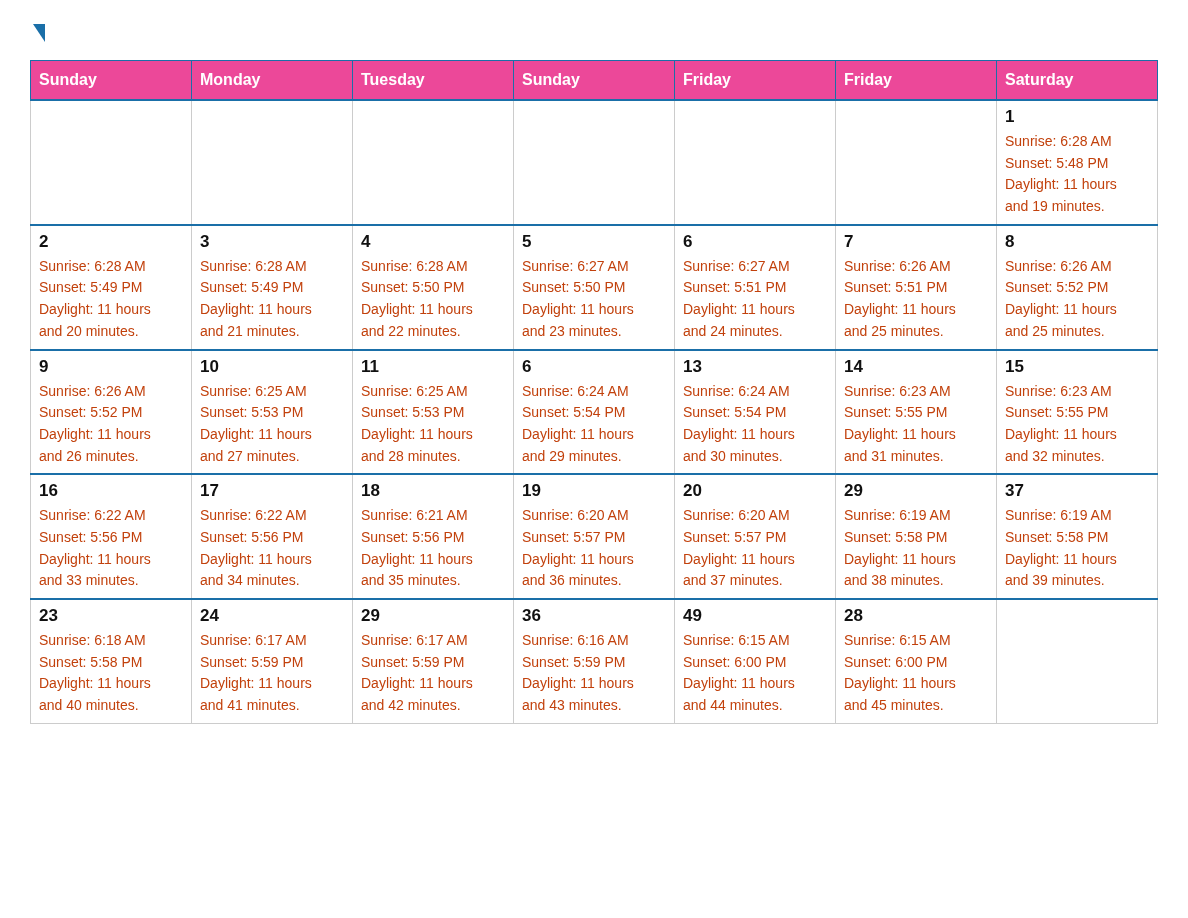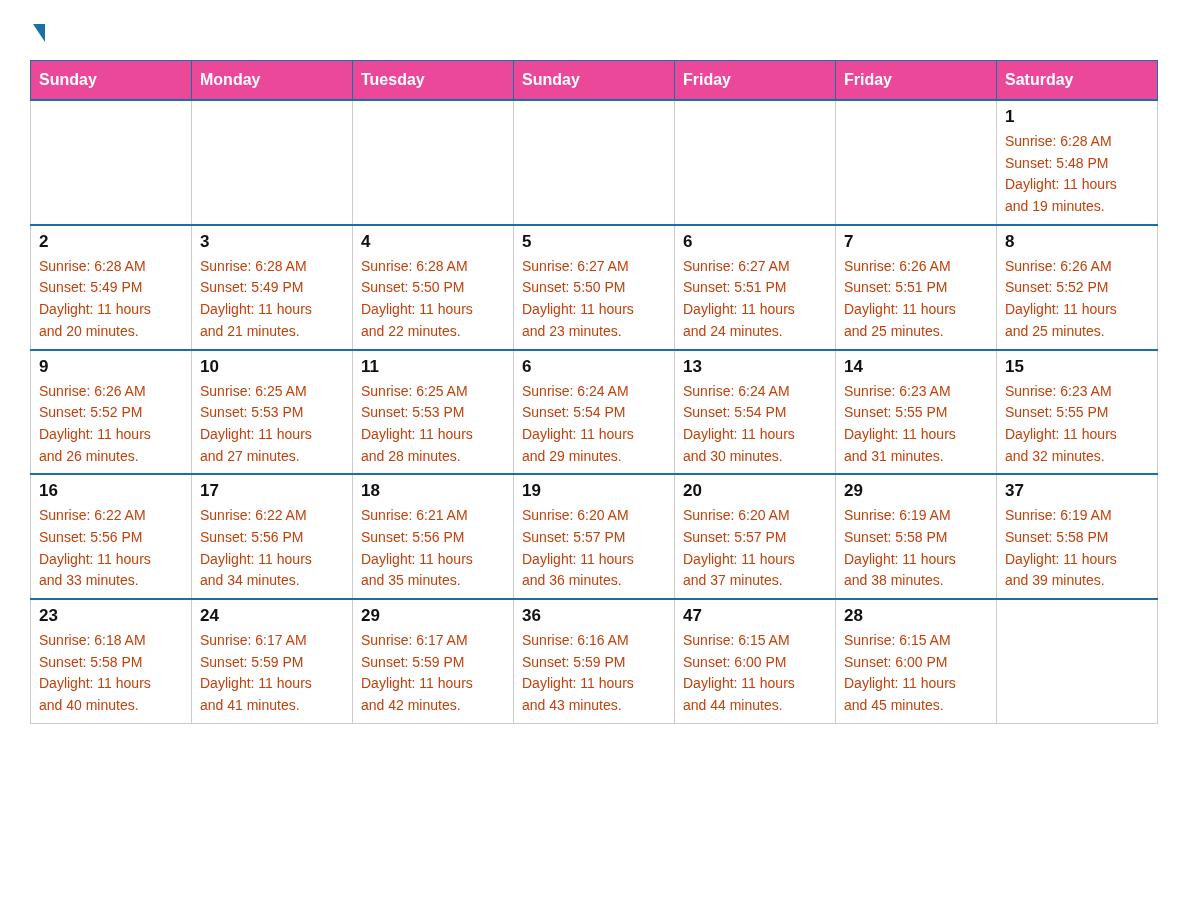--- a/index.html
+++ b/index.html
@@ -320,21 +320,21 @@
 and 42 minutes.</div>
         </td>
         <td>
           <div class="day-number">36</div>
           <div class="day-info" style="white-space: pre-line;">Sunrise: 6:16 AM
 Sunset: 5:59 PM
 Daylight: 11 hours
 and 43 minutes.</div>
         </td>
         <td>
-          <div class="day-number">47</div>
+          <div class="day-number">49</div>
           <div class="day-info" style="white-space: pre-line;">Sunrise: 6:15 AM
 Sunset: 6:00 PM
 Daylight: 11 hours
 and 44 minutes.</div>
         </td>
         <td>
           <div class="day-number">28</div>
           <div class="day-info" style="white-space: pre-line;">Sunrise: 6:15 AM
 Sunset: 6:00 PM
 Daylight: 11 hours

